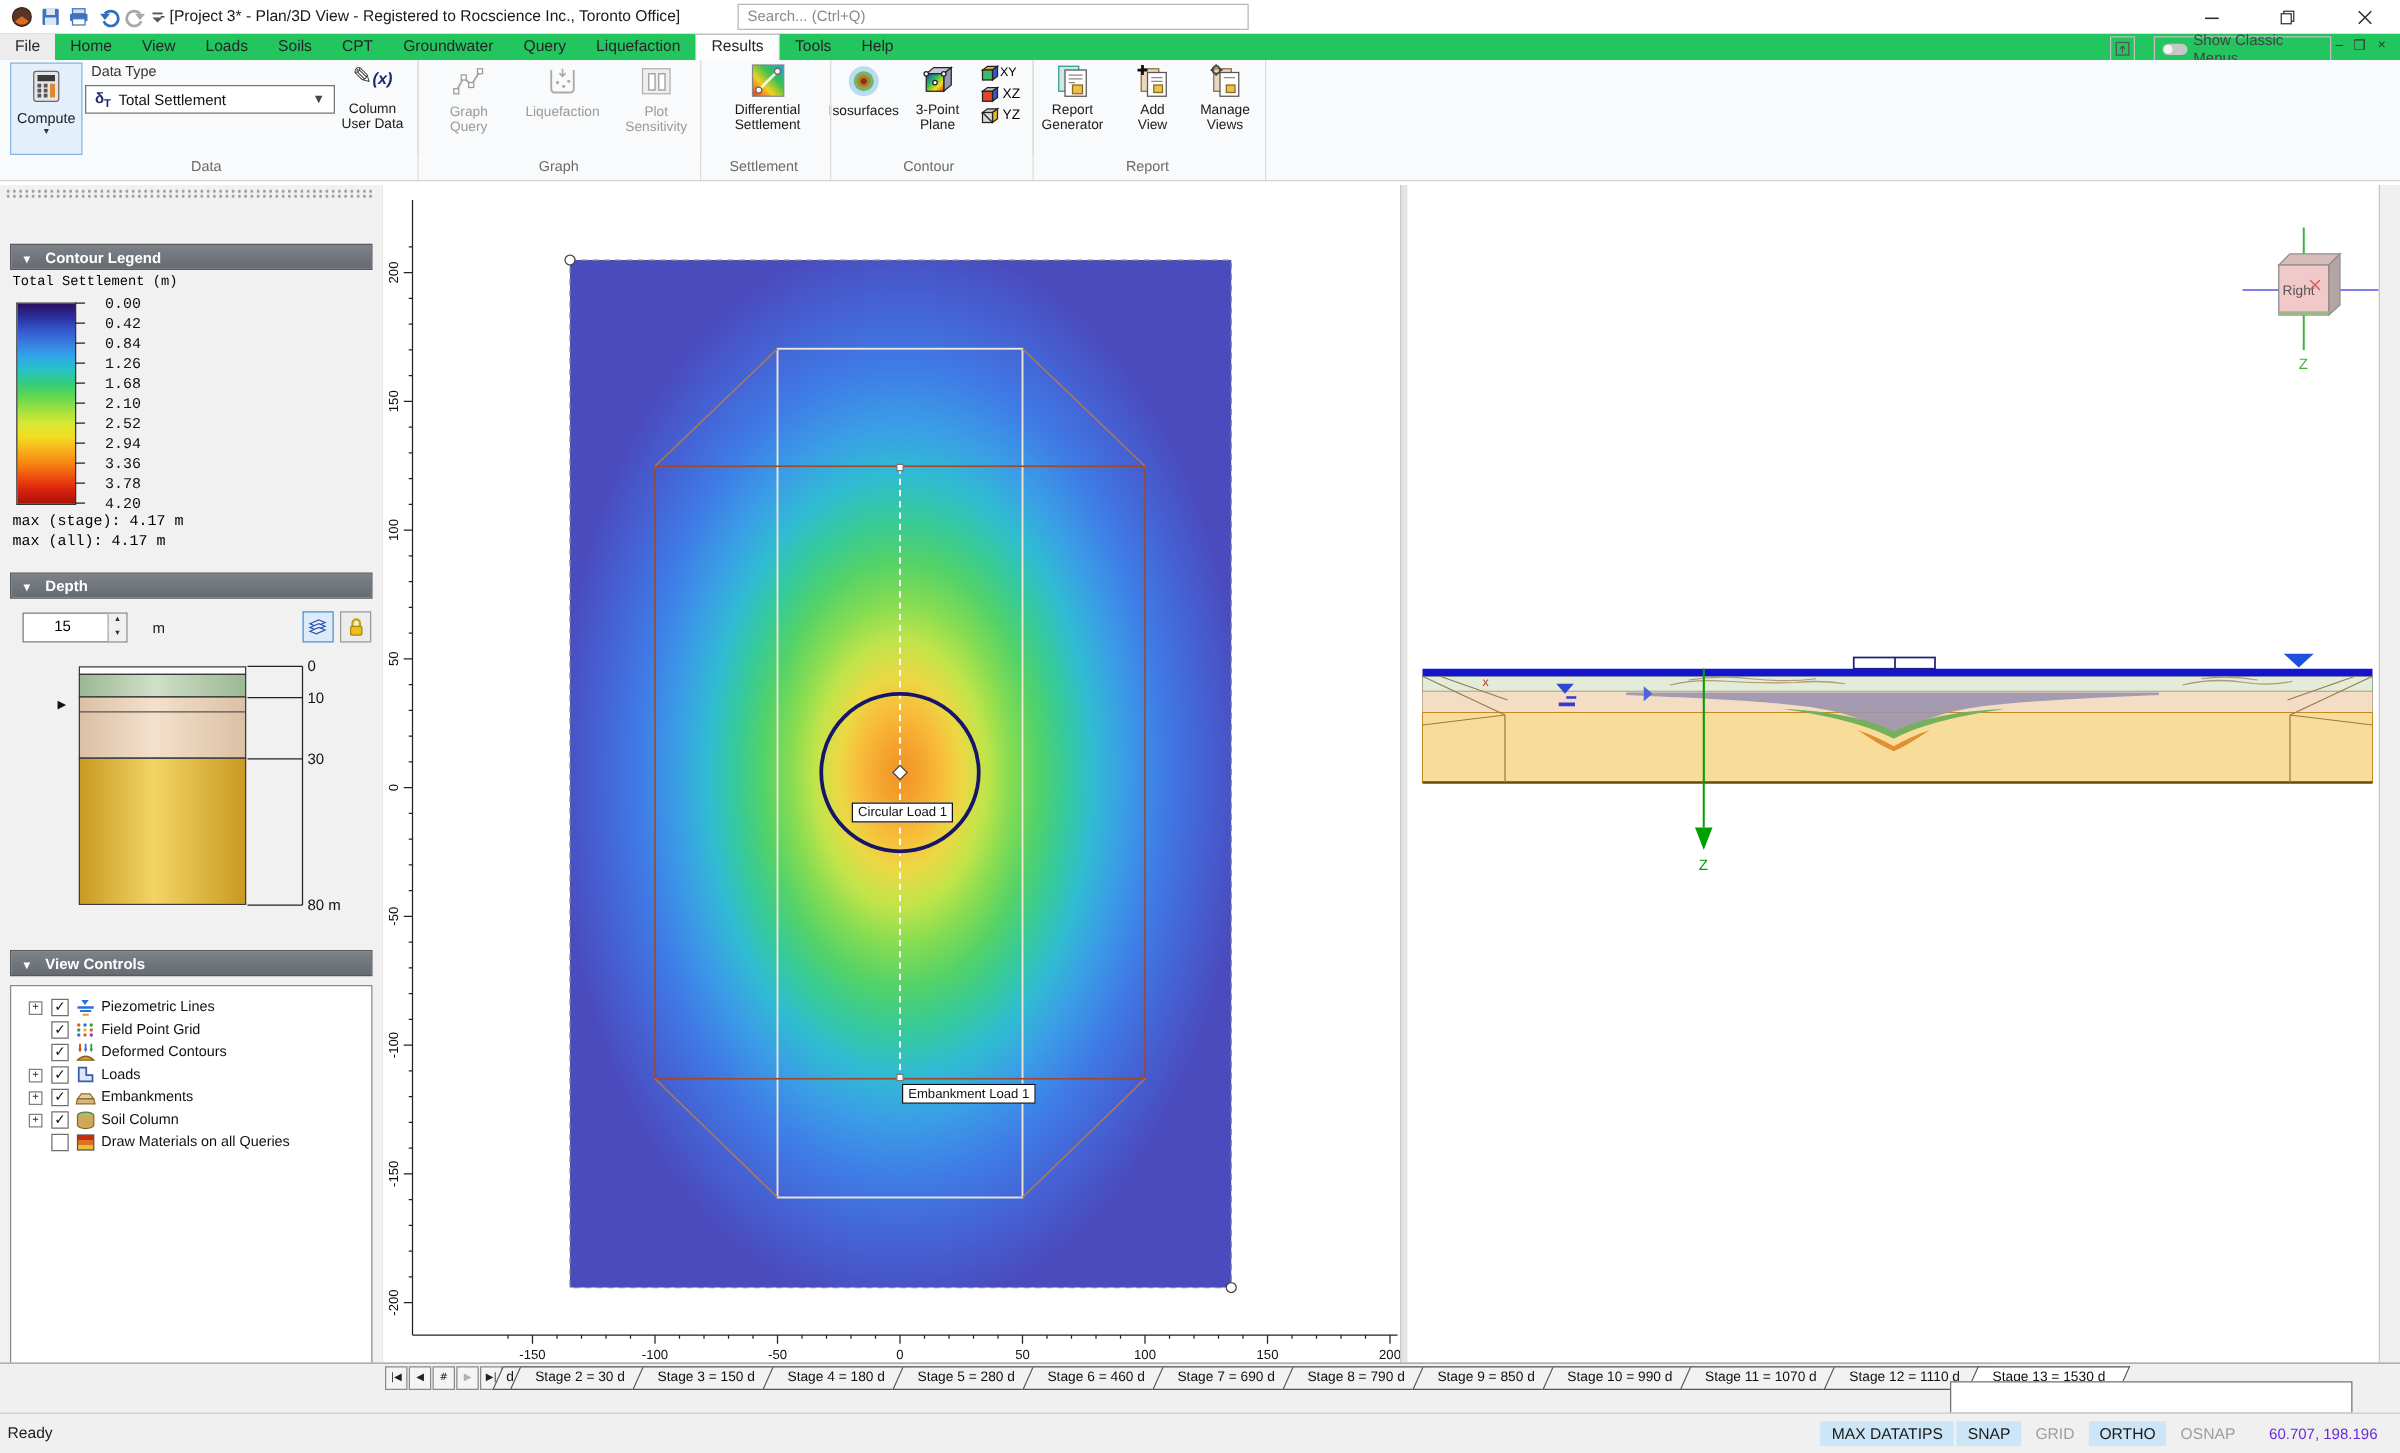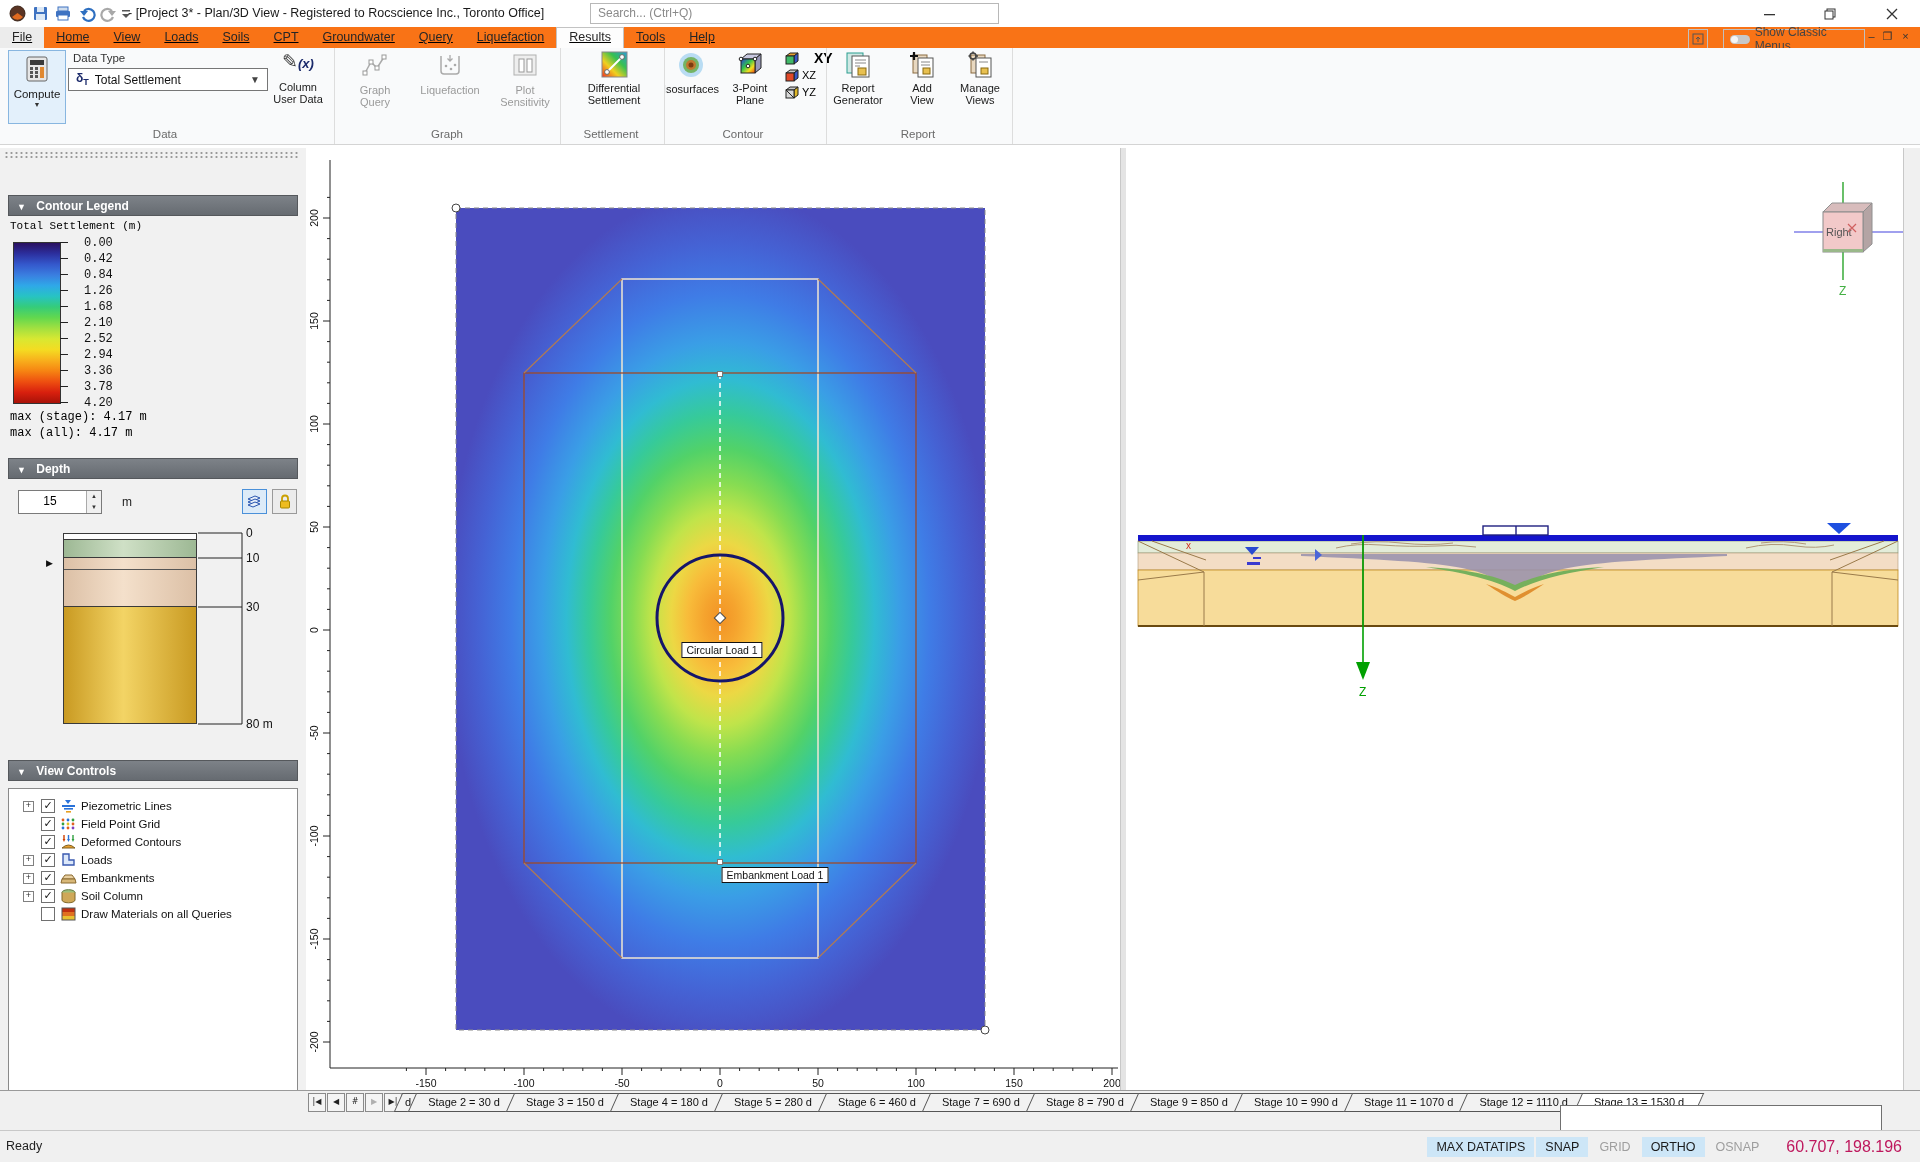--- a/index.html
+++ b/index.html
@@ -6,21 +6,21 @@
     font-family:"Liberation Sans",sans-serif;-webkit-font-smoothing:antialiased;}
   .abs{position:absolute;}
   
   #titlebar{left:0;top:0;width:1920px;height:27px;background:#fff;border-bottom:1px solid #e8e8e8;}
   .qicon{position:absolute;top:4px;width:19px;height:19px;display:flex;align-items:center;justify-content:center;}
   #win-title{position:absolute;left:128px;top:6px;font-size:12.5px;color:#1a1a1a;white-space:nowrap;}
   #searchbox{position:absolute;left:590px;top:3px;width:400px;height:19px;border:1px solid #b8b8b8;background:#fff;
     font-size:12px;color:#8a8a8a;line-height:19px;padding-left:7px;}
   .winbtn{position:absolute;top:5px;width:28px;height:17px;display:flex;align-items:center;justify-content:center;}
   
-  #menubar{left:0;top:27px;width:1920px;height:21px;background:#f97316;border-bottom:1px solid #dcdcdc;display:flex;text-decoration:underline;}
+  #menubar{left:0;top:27px;width:1920px;height:21px;background:#22c55e;border-bottom:1px solid #dcdcdc;display:flex;}
   #menu-items{display:flex;height:21px;}
   .mi{padding:0 12px;font-size:12.5px;color:#262626;line-height:21px;cursor:default;}
   .mi.file{background:#ececec;}
   .mi.active{background:#fdfdfd;border:1px solid #c3c3c3;border-bottom:none;line-height:19px;}
   #classic-box{position:absolute;left:1723px;top:2px;width:140px;height:18px;border:1px solid #c0c0c0;display:flex;align-items:center;font-size:12px;color:#444;}
   .toggle-pill{width:20px;height:9px;border-radius:5px;background:#c8c8c8;margin:0 5px 0 6px;position:relative;}
   .toggle-pill::after{content:"";position:absolute;left:1px;top:1px;width:7px;height:7px;border-radius:50%;background:#f5f5f5;}
   .mini-ctl{font-size:11px;color:#333;width:15px;text-align:center;}
   
   #ribbon{left:0;top:48px;width:1920px;height:78px;background:#f9fafb;}
@@ -94,21 +94,21 @@
   .stab.active .bgshape{background:#fff;border-bottom:1px solid #fff;}
   .stab.active .tl{font-weight:normal;}
   #stage-editbox{position:absolute;left:1560px;top:14px;width:320px;height:24px;background:#fff;border:1px solid #707070;}
   
   #statusbar{left:0;top:1130px;width:1920px;height:32px;background:#f0f0f0;border-top:1px solid #c8c8c8;}
   #status-ready{position:absolute;left:6px;top:8px;font-size:12.5px;color:#222;}
   #status-right{position:absolute;right:10px;top:5px;display:flex;align-items:center;height:22px;}
   .sitem{font-size:12.5px;padding:3px 9px;margin-left:2px;white-space:nowrap;}
   .sitem.on{background:#cde6f7;color:#1a1a1a;}
   .sitem.off{color:#9e9e9e;}
-  #status-coords{font-size:16px;color:#be185d;margin-left:18px;margin-right:8px;}
+  #status-coords{font-size:12px;color:#6d28d9;margin-left:18px;margin-right:8px;}
   text{font-family:"Liberation Sans",sans-serif;}
 </style>
 </head>
 <body>
 
 <div id="titlebar" class="abs">
   <div class="qicon" style="left:8px">
     <svg width="17" height="17">
         <circle cx="8.5" cy="8.5" r="7.5" fill="#5a3424"></circle>
         <path d="M3 12 A7 7 0 0 0 14 12 L8.5 8 Z" fill="#e06a20"></path>
@@ -318,21 +318,21 @@
     </div>
     <div class="lbl"><span>3-Point</span><br><span>Plane</span></div>
   </div>
   <div class="abs" style="left:784px;top:2px;">
     <div style="display:flex;align-items:center;height:16px;margin-bottom:1px;">
       <svg width="16" height="15">
           <polygon points="2,5 10,5 14,2 6,2" fill="#e8a030" stroke="#222"></polygon>
           <polygon points="10,5 14,2 14,10 10,13" fill="#3858c8" stroke="#222"></polygon>
           <rect x="2" y="5" width="8" height="8" fill="#40b868" stroke="#222"></rect>
         </svg>
-      <span style="font-size:14px;margin-left:14px;font-weight:bold;">XY</span>
+      <span style="font-size:10px;margin-left:0;">XY</span>
     </div>
     <div style="display:flex;align-items:center;height:16px;margin-bottom:1px;">
       <svg width="16" height="15">
           <polygon points="2,5 10,5 14,2 6,2" fill="#c8c8c8" stroke="#222"></polygon>
           <polygon points="10,5 14,2 14,10 10,13" fill="#3858c8" stroke="#222"></polygon>
           <rect x="2" y="5" width="8" height="8" fill="#e04828" stroke="#222"></rect>
         </svg>
       <span style="font-size:11px;margin-left:2px;">XZ</span>
     </div>
     <div style="display:flex;align-items:center;height:16px;">

